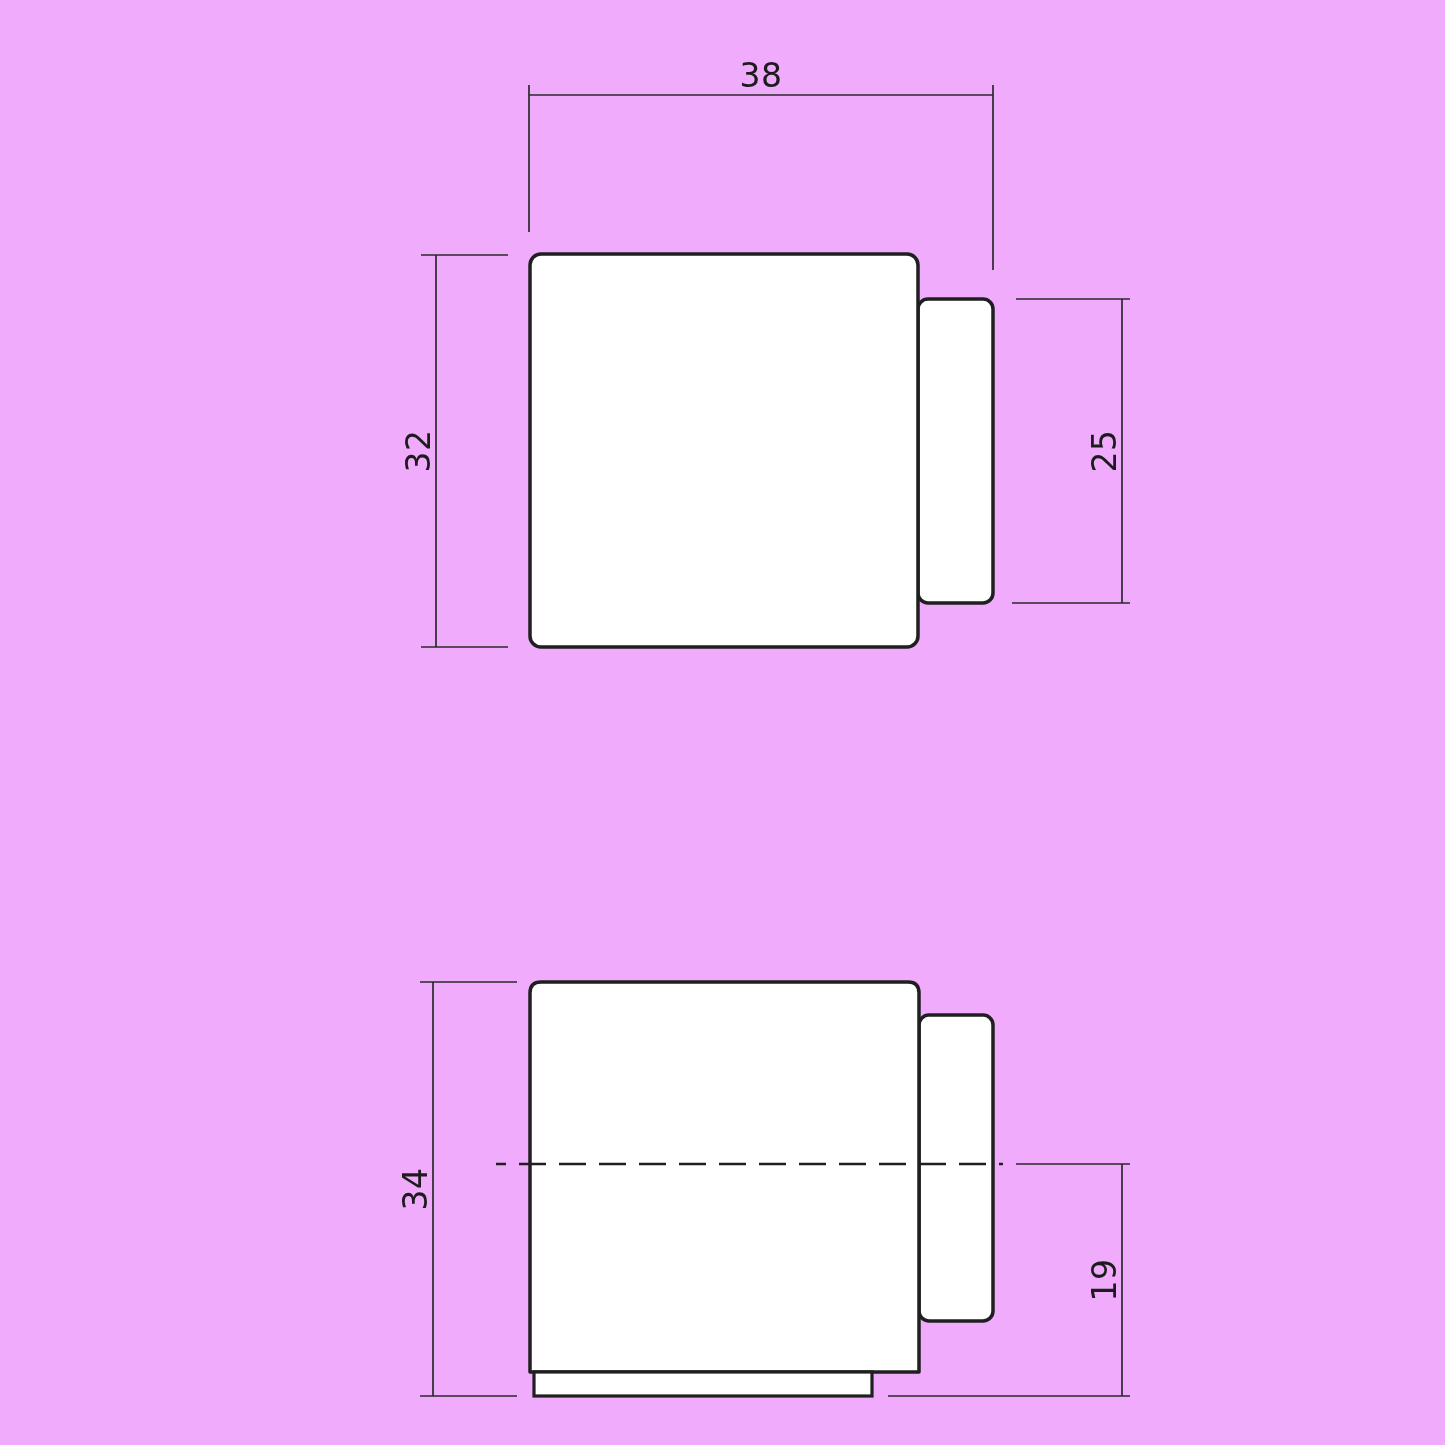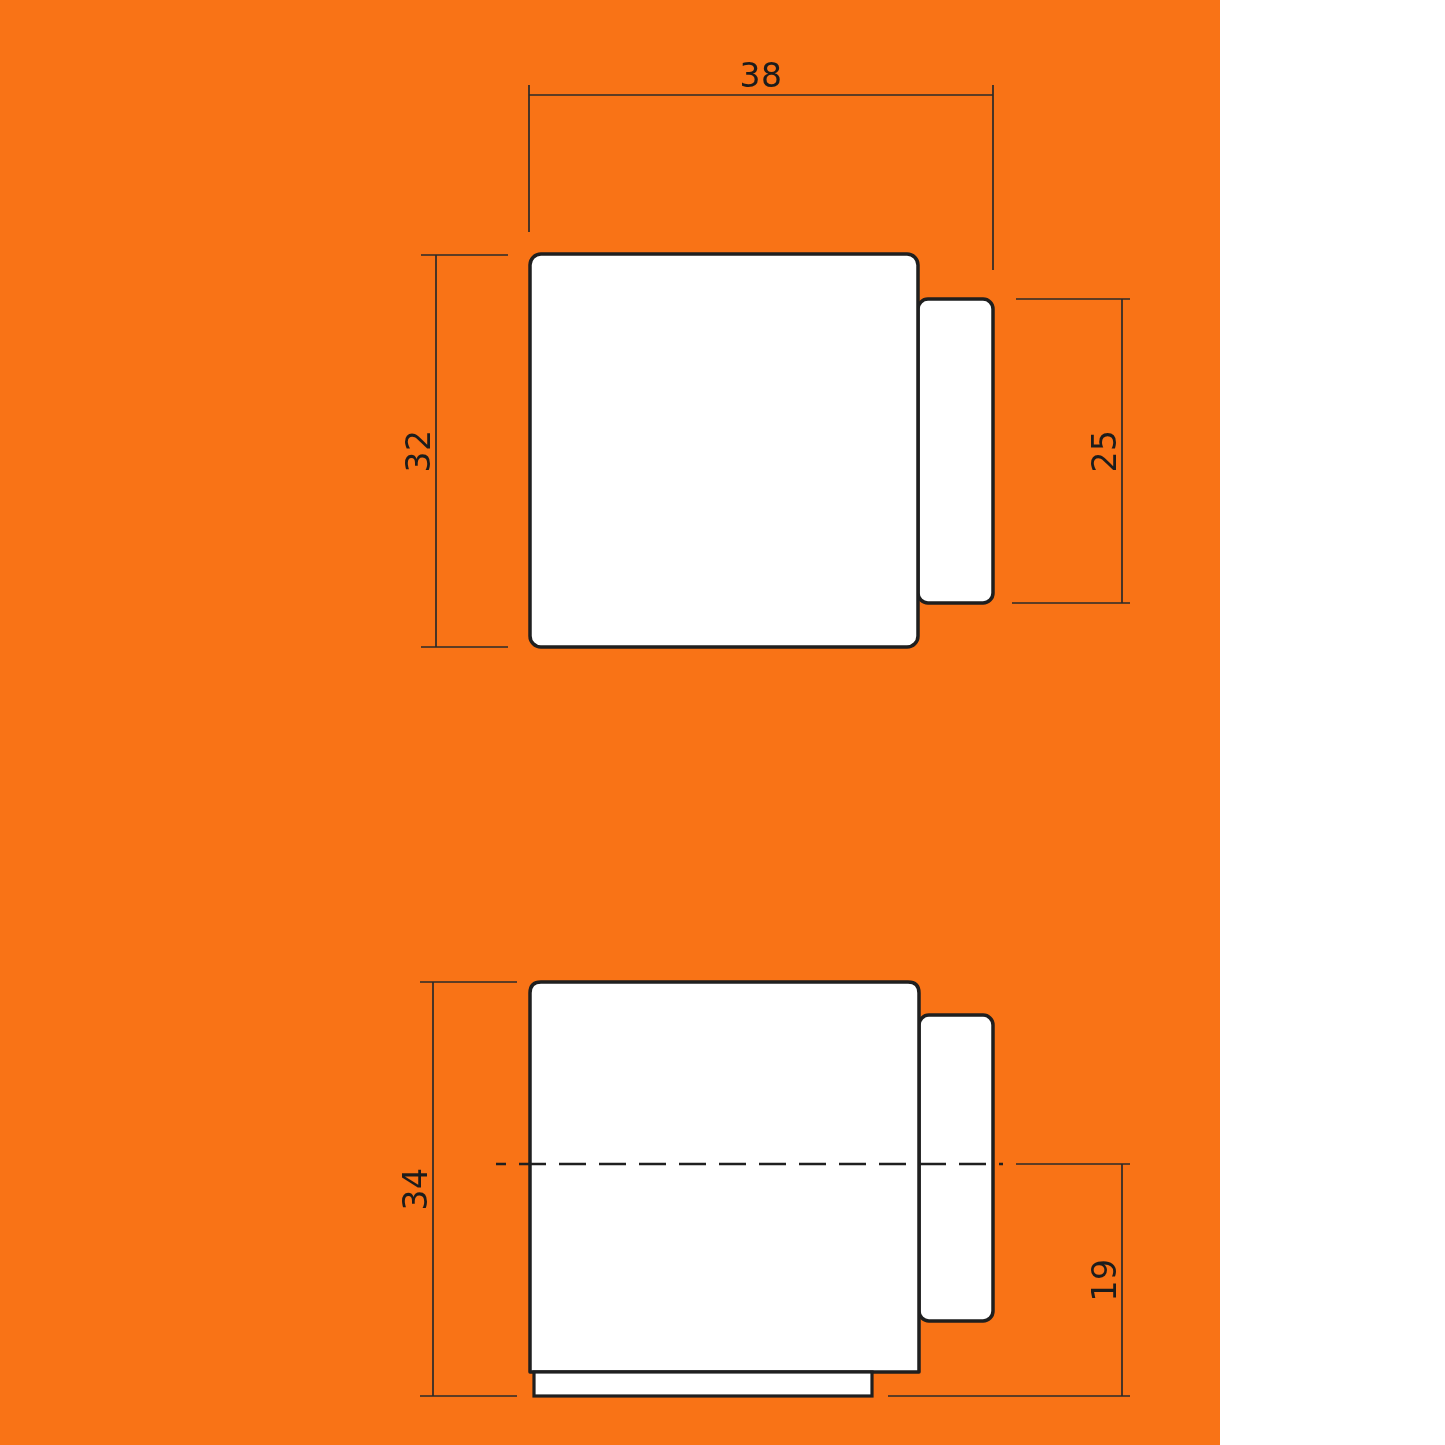--- a/index.html
+++ b/index.html
@@ -4,24 +4,24 @@
 <style>
   html, body {
     margin: 0;
     padding: 0;
     background: #ffffff;
     width: 1445px;
     height: 1445px;
     overflow: hidden;
   }
   .canvas {
-    width: 1220px;
+    width: 1445px;
     height: 1445px;
     position: relative;
-    background: #f97316;
+    background: #f0abfc;
   }
   svg { display: block; }
   .shape {
     fill: #ffffff;
     stroke: #1f1f1f;
     stroke-width: 3.5;
     stroke-linejoin: round;
     stroke-linecap: round;
   }
   .shape-thin {

